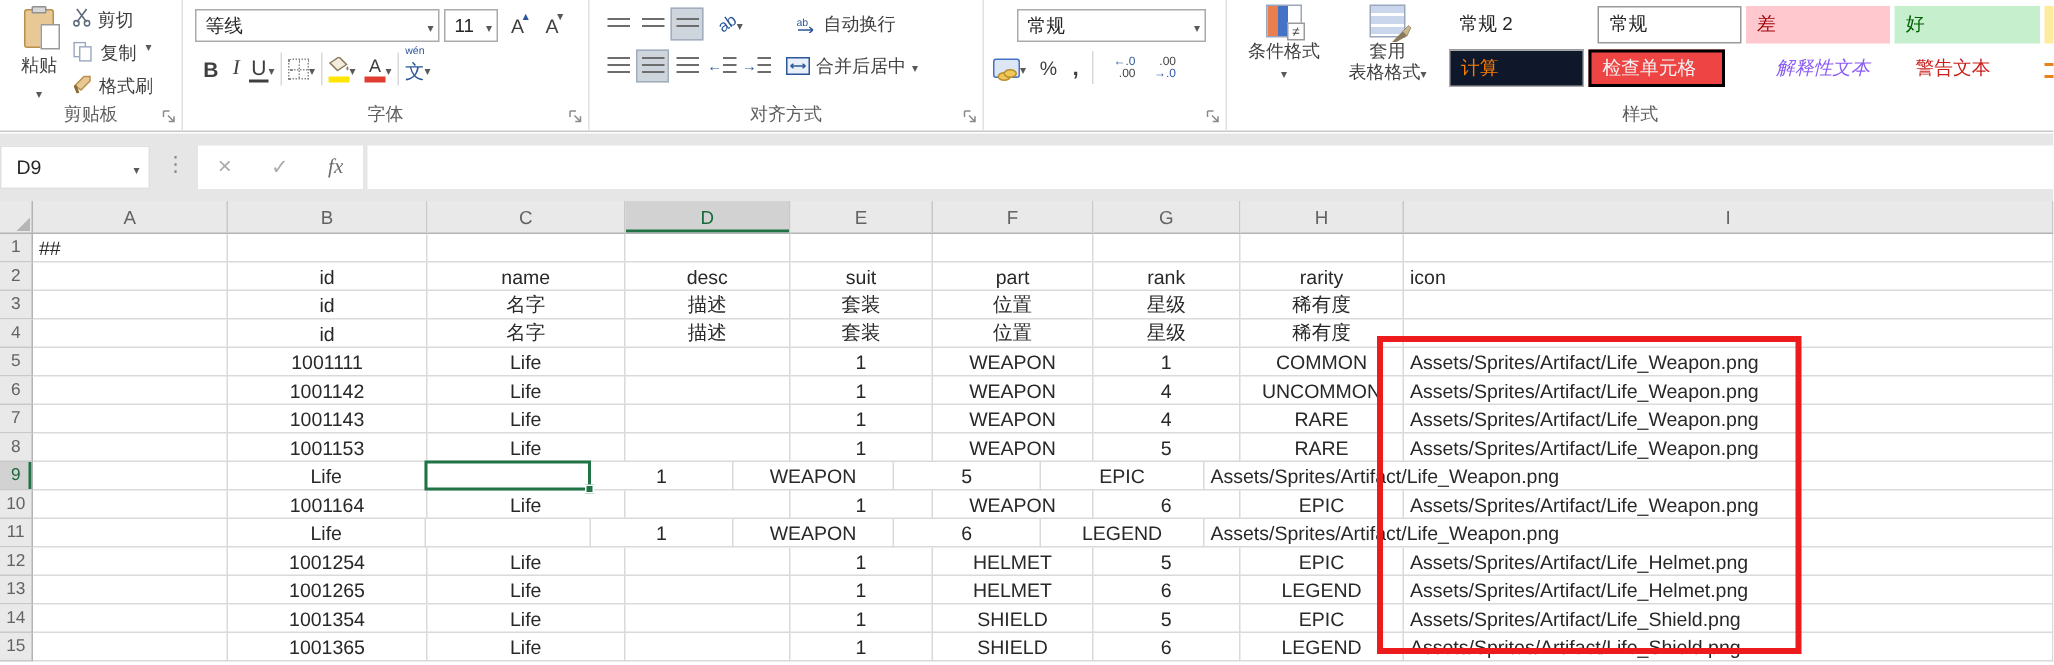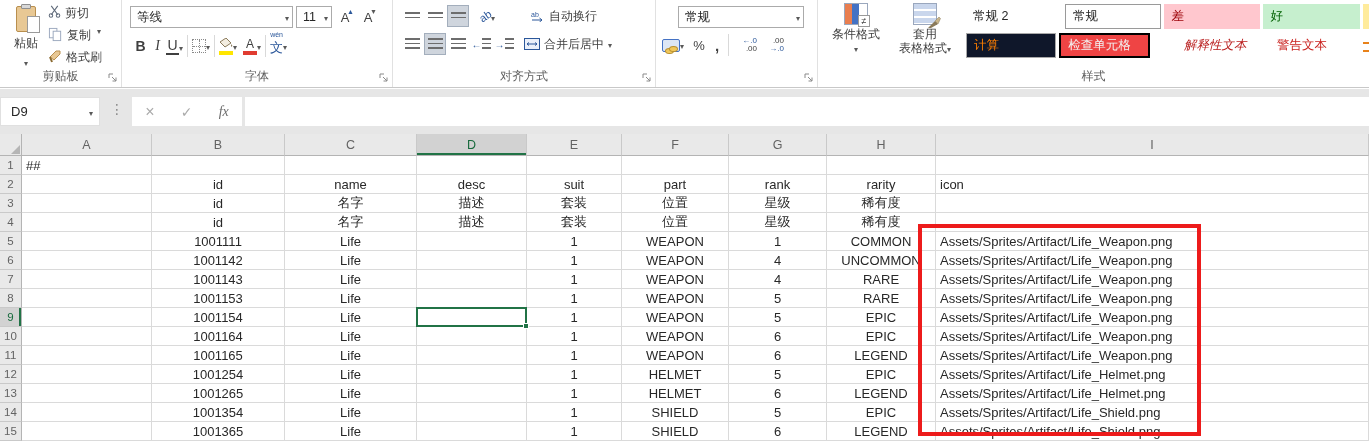--- a/index.html
+++ b/index.html
@@ -82,21 +82,21 @@
   .tblgrid .brush { position:absolute; right:-4px; bottom:-4px; width:14px; height:14px; }
   .gallery { position:absolute; top:4px; left:148px; right:0; display:flex; flex-direction:column; gap:4px; }
   .grow-g { display:flex; gap:3px; }
   .gitem { width:104px; height:25px; display:flex; align-items:center; padding-left:7px;
     font-size:12.5px; color:#262626; cursor:pointer; white-space:nowrap; overflow:hidden; }
   .g-normal { border:1.5px solid #9a9a9a; background:#fff; }
   .g-bad  { background:#ffc7ce; color:#9c0006; }
   .g-good { background:#c6efce; color:#006100; }
   .g-calc { background:#0f172a; color:#fa7d00; border:1px solid #a9a9a9; }
   .g-check{ background:#ef4444; color:#f2f2f2; border:2px solid #000000; }
-  .g-expl { color:#b91c1c; font-style:italic;margin-left:24px; }
+  .g-expl { color:#8b5cf6; font-style:italic;margin-left:24px; }
   .g-warn { color:#c9211e; }
   .sliver-y { width:7px; height:25px; background:#ffeb9c; }
   .sliver-o { width:7px; height:25px; position:relative; }
   .sliver-o::after { content:""; position:absolute; left:0; top:9px; width:7px; height:6px;
     border-top:2px solid #e8821a; border-bottom:2px solid #e8821a; }
 
   
   .fbar { position:absolute; top:89px; left:0; width:1369px; height:45px; background:#e6e6e6; }
   .namebox { position:absolute; left:0; top:8px; width:100px; height:29px; background:#fff;
     border:1px solid #e0e0e0; display:flex; align-items:center; padding:0 6px 0 10px;
@@ -642,23 +642,20 @@
         </div>
         <div class="cell c-i al">
           <span>Assets/Sprites/Artifact/Life_Weapon.png</span>
         </div>
       </div>
       <div class="grow-line">
         <div class="rh sel">9</div>
         <div class="cell c-a al">
           <span></span>
         </div>
-        <div class="cell c-b">
-          <span>1001154</span>
-        </div>
         <div class="cell c-c">
           <span>Life</span>
         </div>
         <div class="cell c-d active">
           <span></span>
           <div class="handle"></div>
         </div>
         <div class="cell c-e">
           <span>1</span>
         </div>
@@ -703,23 +700,20 @@
         </div>
         <div class="cell c-i al">
           <span>Assets/Sprites/Artifact/Life_Weapon.png</span>
         </div>
       </div>
       <div class="grow-line">
         <div class="rh">11</div>
         <div class="cell c-a al">
           <span></span>
         </div>
-        <div class="cell c-b">
-          <span>1001165</span>
-        </div>
         <div class="cell c-c">
           <span>Life</span>
         </div>
         <div class="cell c-d">
           <span></span>
         </div>
         <div class="cell c-e">
           <span>1</span>
         </div>
         <div class="cell c-f">

